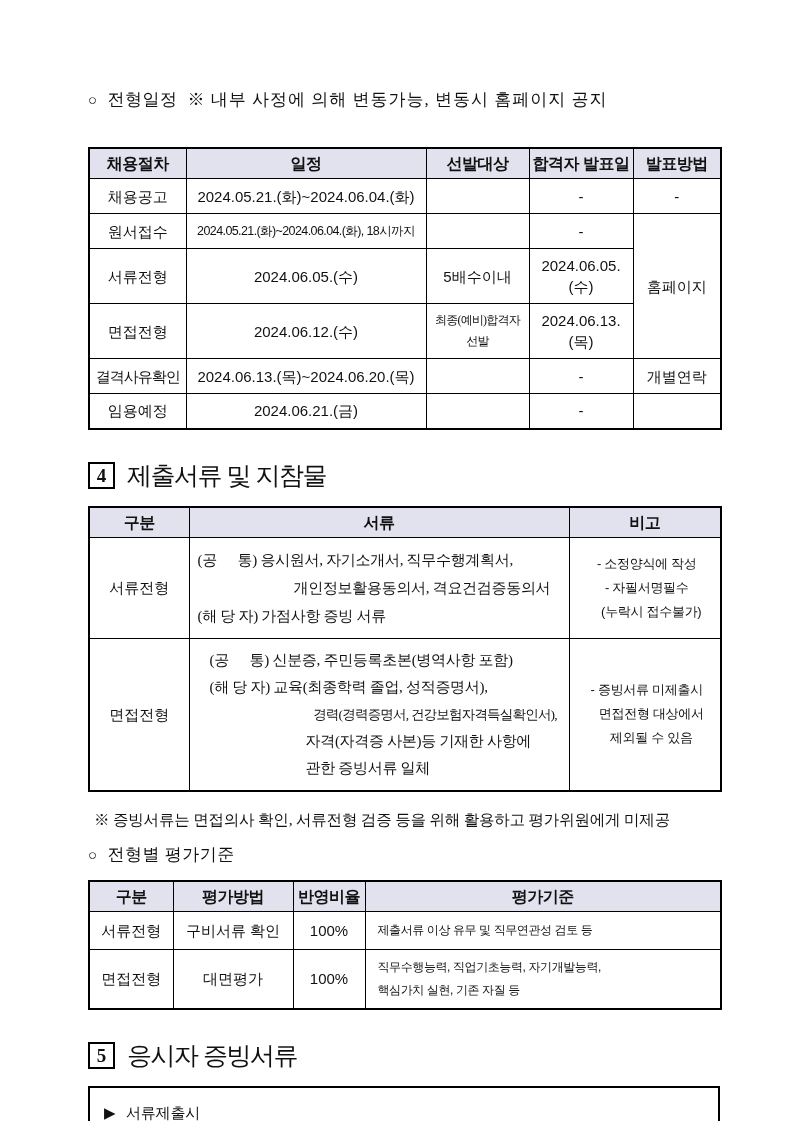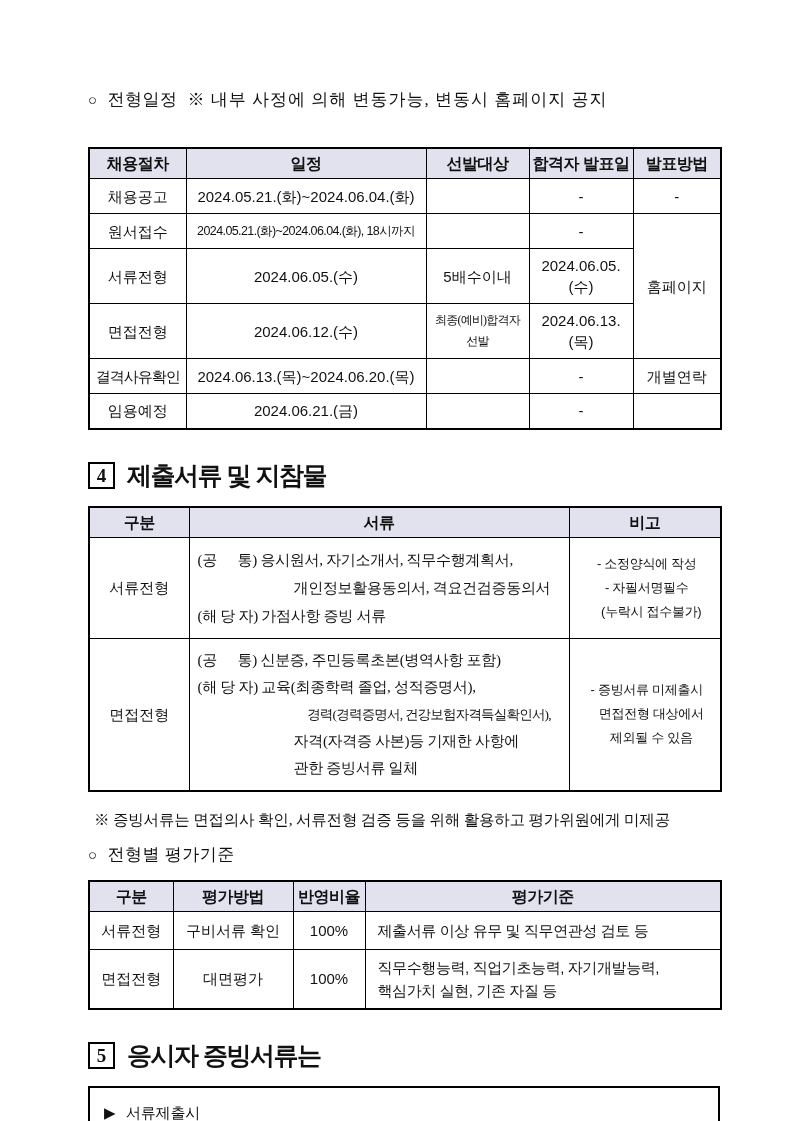--- a/index.html
+++ b/index.html
@@ -48,30 +48,30 @@
   .condensed2 { font-size:12px; letter-spacing:-0.8px;font-family:Liberation Serif, serif; }
   .tightname { letter-spacing:-1px; }
 
   
   .sec-title-row { display:flex; align-items:center; gap:12px; margin-top:28px; height:36px; }
   .num-box {
     width:27px; height:27px; border:2px solid var(--border);
     display:flex; align-items:center; justify-content:center;
     font-size:19px; font-weight:bold; font-family:"Liberation Serif",serif;
   }
-  .sec-title { font-size:25px; font-weight:700; letter-spacing:-1.5px; }
+  .sec-title { font-size:25px; font-weight:400; letter-spacing:-1.5px; }
 
   
   .t2 { margin-top:12px; }
   .t2 .col-cat { width:100px; }
   .t2 .col-doc { width:380px; }
   .t2 .col-note { width:152px; }
   .t2 td.doc-cell { text-align:left; padding:8px 4px 8px 8px;font-family:Liberation Serif, serif; }
   .doc-line { white-space:pre; line-height:28px; font-size:15px; letter-spacing:-0.3px; }
-  .doc-line.r2 { line-height:27px; }
+  .doc-line.r2 { line-height:27px;margin-left:12px; }
   .doc-line.indent { padding-left:96px; }
   .doc-line.cond { font-size:13.5px; letter-spacing:-0.8px;text-align:center; }
   .t2 td.note-cell { text-align:center; padding:8px 4px 8px 8px; vertical-align:middle; }
   .note-line { font-size:13px; line-height:24px; letter-spacing:-0.3px; white-space:pre; }
   .note-line.indent { padding-left:9px; }
 
   
   .evidence-note {
     font-family:"Liberation Serif","DejaVu Serif",serif;
     font-size:15.5px; margin-top:18px; letter-spacing:-0.2px;
@@ -80,21 +80,21 @@
   .criteria-heading { margin-top:12px; }
 
   
   .t3 { margin-top:14px; }
   .t3 .col-cat { width:84px; }
   .t3 .col-method { width:120px; }
   .t3 .col-ratio { width:72px; }
   .t3 .col-crit { width:356px; }
   .t3 td { height:38px; }
   .t3 td.crit-cell { text-align:left; padding-left:12px; }
-  .crit-line { line-height:23px; font-size:15px; letter-spacing:-0.4px; white-space:pre; }
+  .crit-line { line-height:23px; font-size:12px; letter-spacing:-0.4px; white-space:pre; }
 
   
   .notice-box {
     margin-top:12px; width:632px;
     border:2px solid var(--border);
     padding:10px 14px 12px 14px;
   }
   .notice-row { display:flex; align-items:baseline; font-size:15px; line-height:29px; letter-spacing:-0.2px; }
   .notice-row .marker { width:22px; flex:0 0 auto; text-align:left; }
   .notice-row.sub .marker { width:16px; padding-left:4px; }
@@ -254,21 +254,21 @@
       <td class="crit-cell">
         <div class="crit-line">직무수행능력, 직업기초능력, 자기개발능력,</div>
         <div class="crit-line">핵심가치 실현, 기존 자질 등</div>
       </td>
     </tr>
   </tbody>
     </table>
 
   <div class="sec-title-row">
     <span class="num-box">5</span>
-    <span class="sec-title">응시자 증빙서류는</span>
+    <span class="sec-title">응시자 증빙서류</span>
   </div>
 
   <div class="notice-box">
     <div class="notice-row">
       <span class="marker">▶</span>
       <span>서류제출시</span>
     </div>
     <div class="notice-row sub">
       <span class="marker">-</span>
       <span>자필서명 후 1개의 파일로 스캔하여 메일제출</span>

